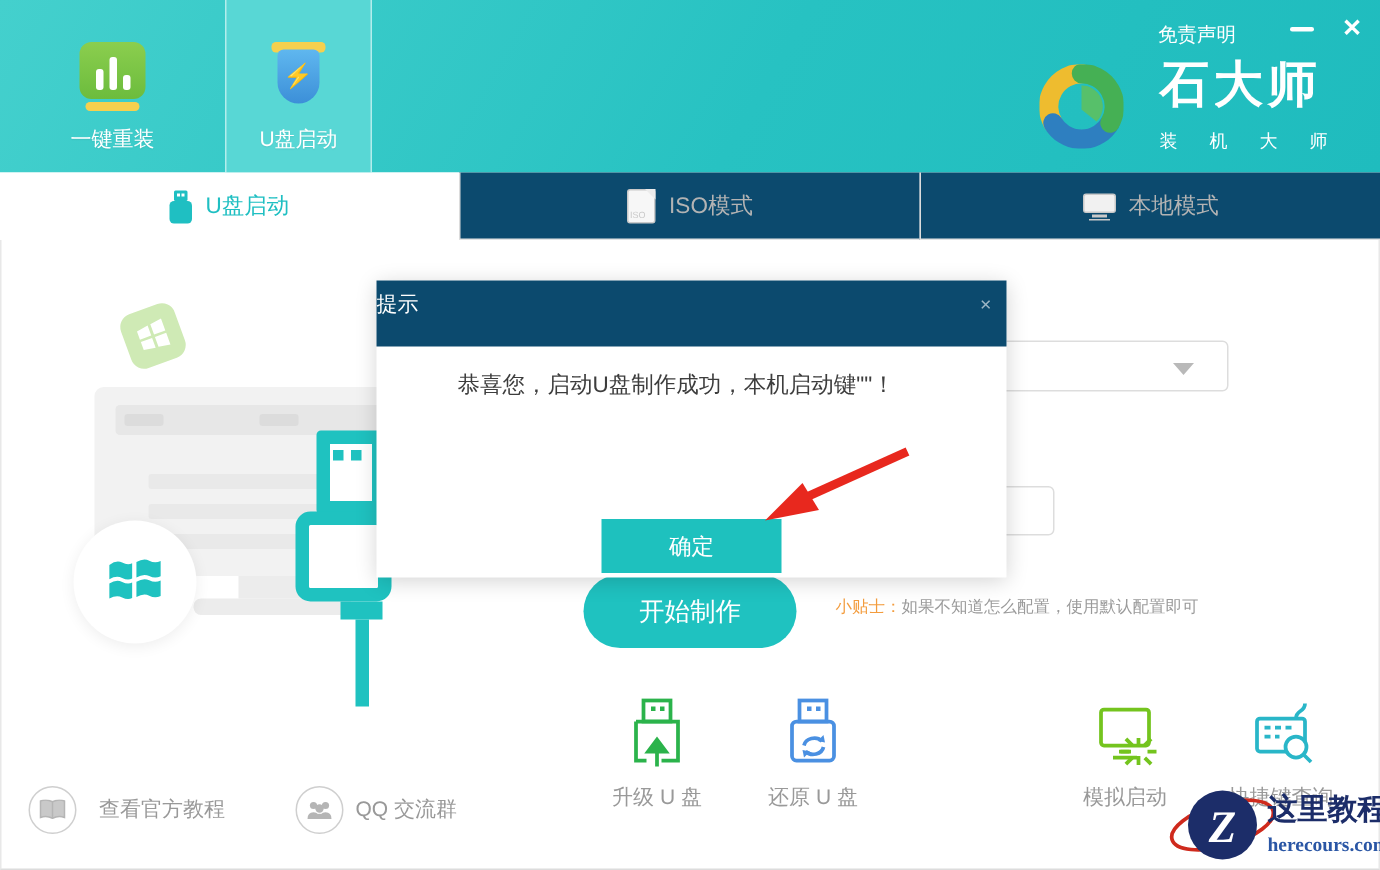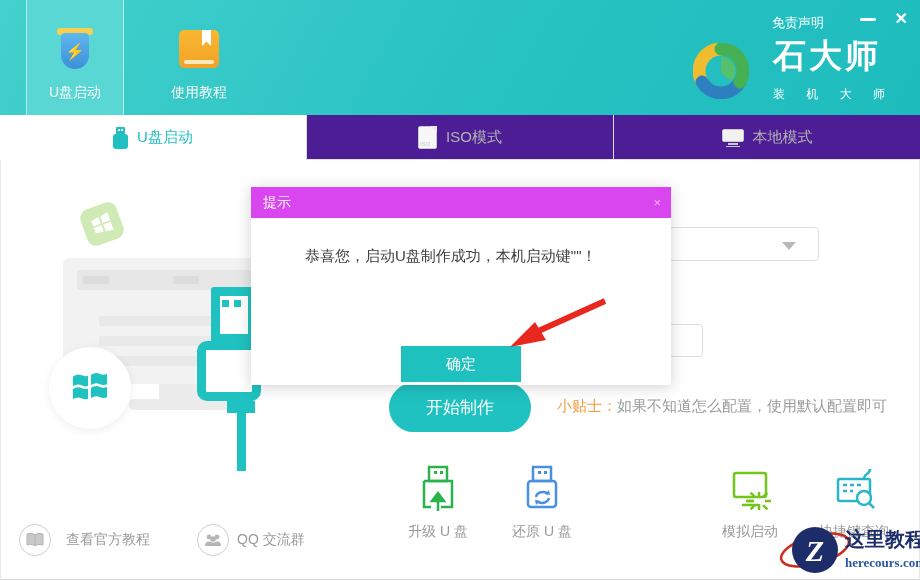--- a/index.html
+++ b/index.html
@@ -37,21 +37,21 @@
   .win-close { position:absolute; right:12px; top:9px; color:#fff; font-size:16px; font-weight:bold; cursor:pointer; }
 
   .logo { position:absolute; right:26px; top:38px; display:flex; align-items:center; gap:24px; }
   .logo-text { color:#fff; }
   .logo-name { font-size:33px; font-weight:bold; letter-spacing:3px; line-height:36px; }
   .logo-sub { font-size:12px; letter-spacing:9px; margin-top:12px; white-space:nowrap; }
 
   
   .tabs { position:absolute; left:0; top:115px; width:920px; height:45px; display:flex; }
   .tab { flex:1; display:flex; align-items:center; justify-content:center; gap:9px; font-size:15px;
-    background:#4c1d95; color:#b3b3b3; border-left:1px solid #dcdcdc; border-bottom:1px solid #e3e3e3; cursor:pointer; }
+    background:#0c4a6e; color:#b3b3b3; border-left:1px solid #dcdcdc; border-bottom:1px solid #e3e3e3; cursor:pointer; }
   .tab.active { background:#fff; color:#1fbfc2; border-left:none; border-bottom:none; }
   .tab-usb { width:15px; height:22px; position:relative; }
   .tab-usb .p1 { position:absolute; left:3px; top:0; width:9px; height:7px; background:#1fbfc2; border-radius:1px; }
   .tab-usb .p1:after { content:""; position:absolute; left:2px; top:2px; width:2px; height:2px; background:#fff; box-shadow:3px 0 0 #fff; }
   .tab-usb .p2 { position:absolute; left:0; top:7px; width:15px; height:15px; background:#1fbfc2; border-radius:3px; }
   .ico-isofile { width:19px; height:23px; border:1.5px solid #c9c9c9; border-radius:2px; position:relative; background:#f7f7f7; }
   .ico-isofile:before { content:""; position:absolute; right:-1px; top:-1px; border-style:solid; border-width:0 7px 7px 0; border-color:transparent #ececec transparent transparent; }
   .ico-isofile span { position:absolute; left:1px; bottom:1px; font-size:6px; color:#c9c9c9; }
   .ico-monitor { width:22px; height:17px; position:relative; }
   .ico-monitor .scr { width:22px; height:13px; border:1.5px solid #c9c9c9; border-radius:2px; background:#f1f1f1; }
@@ -83,72 +83,76 @@
   .usb-cable { position:absolute; left:236px; top:253px; width:9px; height:58px; background:#1fc2c0; }
 
   
   .bg-select { position:absolute; left:560px; top:67px; width:258px; height:34px; border:1px solid #ddd; border-radius:4px; background:#fff; }
   .bg-select .caret { position:absolute; right:22px; top:14px; width:0; height:0;
     border-left:7px solid transparent; border-right:7px solid transparent; border-top:8px solid #b9b9b9; }
   .bg-box { position:absolute; left:640px; top:164px; width:62px; height:33px; border:1px solid #ddd; border-radius:4px; background:#fff; }
 
   .start-btn { position:absolute; left:388px; top:223px; width:142px; height:49px; background:#1fc2c0; color:#fff;
     font-size:17px; border:none; border-radius:26px; cursor:pointer; font-family:inherit; }
-  .tip { position:absolute; left:556px; top:237px; font-size:15px; color:#9b9b9b; white-space:nowrap; }
+  .tip { position:absolute; left:556px; top:237px; font-size:11px; color:#9b9b9b; white-space:nowrap; }
   .tip .tip-label { color:#f39c3d; }
 
   
   .tool { position:absolute; width:90px; text-align:center; cursor:pointer; }
   .tool .t-label { margin-top:8px; font-size:14px; color:#999; white-space:nowrap; }
   .tool svg { display:block; margin:0 auto; }
 
   
   .flink { position:absolute; display:flex; align-items:center; gap:8px; cursor:pointer; }
   .flink .circ { width:32px; height:32px; border:1.5px solid #cfcfcf; border-radius:50%; display:flex; align-items:center; justify-content:center; }
   .flink .f-label { font-size:14px; color:#999; }
 
   
   .dialog { position:absolute; left:250px; top:27px; width:420px; height:198px; background:#fff;
     box-shadow:0 2px 14px rgba(0,0,0,.18); z-index:5; }
-  .dlg-title { height:31px; background:#d946ef; color:#fff; font-size:14px; line-height:31px; padding-left:12px; position:relative; }
+  .dlg-title { height:44px; background:#0c4a6e; color:#fff; font-size:14px; line-height:31px; position:relative; }
   .dlg-close { position:absolute; right:10px; top:0; color:rgba(255,255,255,.6); font-size:13px; cursor:pointer; }
   .dlg-msg { position:absolute; left:54px; top:60px; font-size:15px; color:#3d3d3d; }
   .dlg-ok { position:absolute; left:150px; top:159px; width:120px; height:36px; background:#1ec1be; color:#fff;
     border:none; font-size:15px; cursor:pointer; font-family:inherit; }
 
   .arrow-svg { position:absolute; left:500px; top:135px; z-index:8; pointer-events:none; }
 
   
   .wm { position:absolute; right:0; top:360px; width:140px; height:60px; z-index:10; }
   .wm-texts { position:absolute; left:66px; top:6px; }
   .wm-site { font-family:"Liberation Serif", serif; font-weight:bold; font-size:20px; color:#1c2d69; white-space:nowrap; }
   .wm-domain { font-family:"Liberation Serif", serif; font-weight:bold; font-size:13px; color:#2a56a5; margin-top:2px; }
 </style>
 </head>
 <body>
 
 <div id="app">
 
   <div class="header">
     <div class="nav">
+      <div class="nav-item">
+        <div class="nav-ico">
+          <div class="ico-reinstall">
+              <i style="height:14px"></i>
+              <i style="height:22px"></i>
+              <i style="height:10px"></i>
+            </div>
+          <div class="ico-reinstall-base"></div>
+        </div>
+        <div class="nav-label">一键重装</div>
+      </div>
       <div class="nav-item active">
         <div class="nav-ico">
           <div class="ico-shield-top"></div>
           <div class="ico-shield">
               <span>⚡</span>
             </div>
         </div>
         <div class="nav-label">U盘启动</div>
-      </div>
-      <div class="nav-item">
-        <div class="nav-ico">
-          <div class="ico-book"></div>
-          <div class="ico-bookmark"></div>
-        </div>
-        <div class="nav-label">使用教程</div>
       </div>
     </div>
 
     <div class="disclaimer">免责声明</div>
     <div class="win-min" title="minimize"></div>
     <div class="win-close">✕</div>
 
     <div class="logo">
       <svg width="56" height="56" viewBox="0 0 56 56">
         <path d="M28 6 a22 22 0 0 0 -19 33" fill="none" stroke="#eebc2f" stroke-width="13" stroke-linecap="round"></path>

